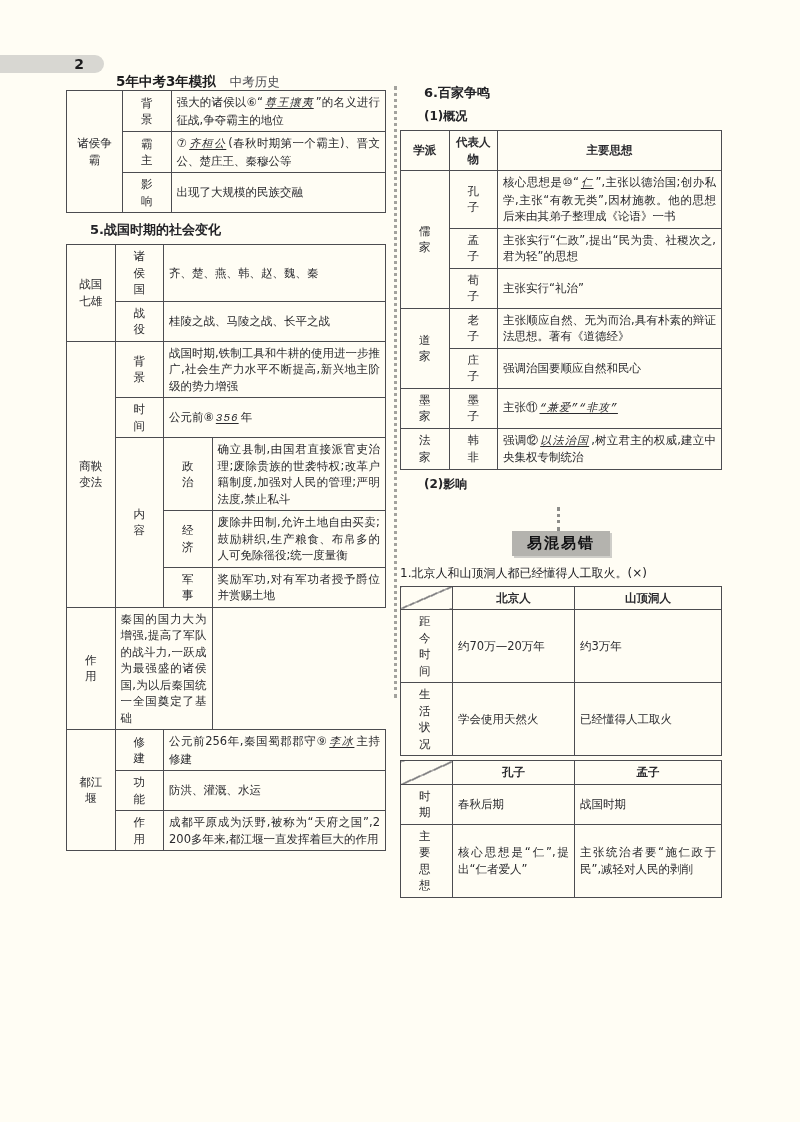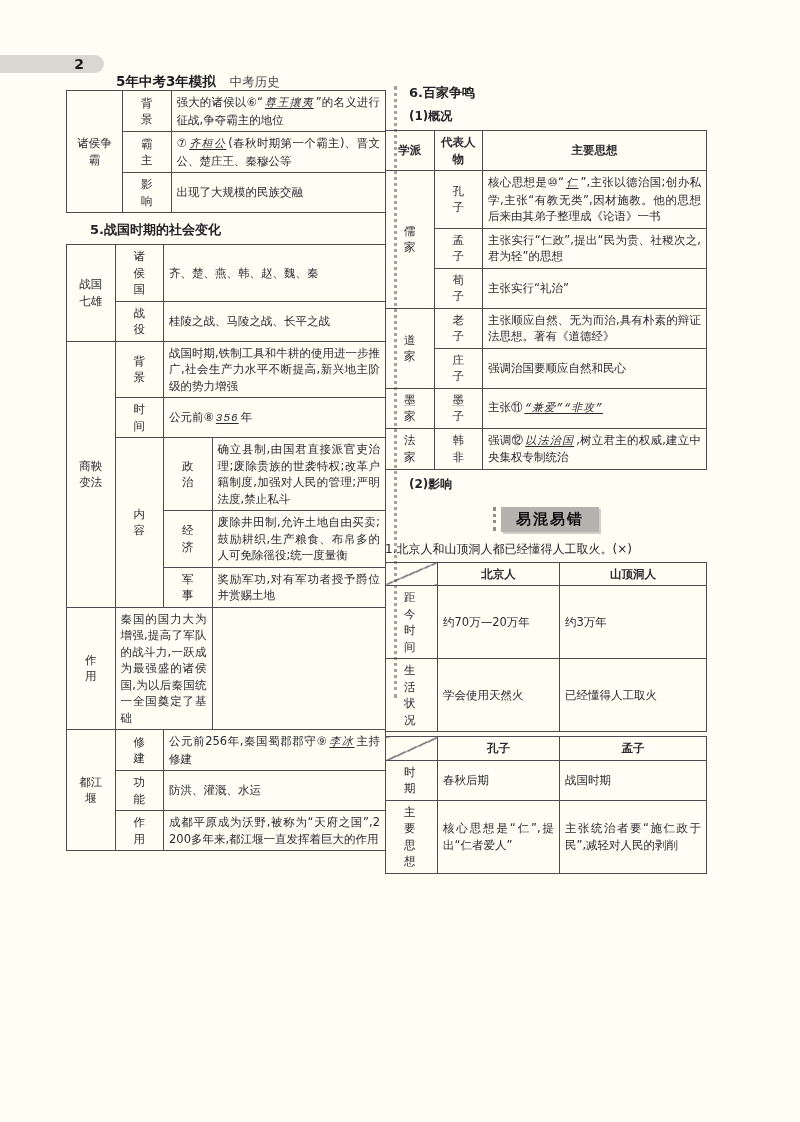--- a/index.html
+++ b/index.html
@@ -19,21 +19,21 @@
     font-size:14px; font-weight:bold; color:#1c1c1e; line-height:18px;
   }
   .hdr-title{
     position:absolute; left:116px; top:72px;
     font-size:13.5px; font-weight:bold; color:#1c1c1e; line-height:18px;
   }
   .hdr-sub{ font-weight:normal; color:#4c4c52; font-size:12.5px; margin-left:14px; }
 
   
   .col-left { position:absolute; left:66px;  top:90px; width:320px; }
-  .col-right{ position:absolute; left:385px; top:84px; width:322px; }
+  .col-right{ position:absolute; left:400px; top:84px; width:322px; }
   .divider{
     position:absolute; left:394px; top:86px; height:612px; width:0;
     border-left:3px dotted #a3a29d;
   }
 
   
   table.k{
     border-collapse:collapse; width:100%;
     font-size:11.5px; line-height:16.5px; color:#2a2a2e;
   }
@@ -57,21 +57,21 @@
   
   .sec-h{ font-size:13px; font-weight:bold; color:#222226; margin:8px 0 5px 0; padding-left:24px; }
   .sub-h{ font-size:12px; font-weight:bold; color:#222226; margin:6px 0 5px 0; padding-left:24px; }
   .para{
     font-size:12.5px; line-height:19px; text-align:justify;
     text-indent:2em; margin:2px 0 0 0; color:#2a2a2e;
   }
   .item{ font-size:12px; margin:9px 0 4px 0; color:#222226; }
 
   
-  .badge-wrap{ display:flex; justify-content:center; align-items:center; margin:14px 0 2px 0; }
+  .badge-wrap{ display:flex; justify-content:center; align-items:center; margin:14px 0 2px 0;flex-direction:column; }
   .badge-mark{ height:24px; border-left:3px dotted #8d8d89; margin-right:5px; }
   .badge{
     background:#b4b3ae; color:#121214; font-weight:bold; font-size:15px;
     padding:3px 15px; letter-spacing:2px; box-shadow:2px 2px 0 #cfcec9;
   }
   .mt4{margin-top:4px;} .mt8{margin-top:8px;}
 </style>
 </head>
 <body>
 

